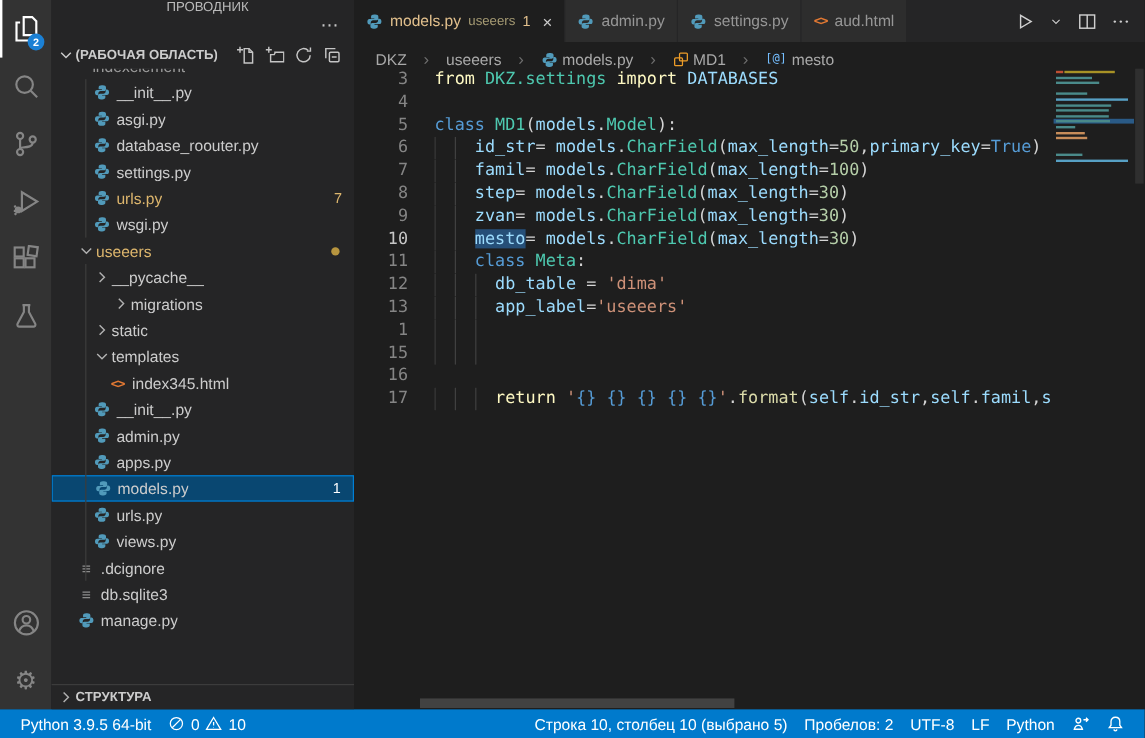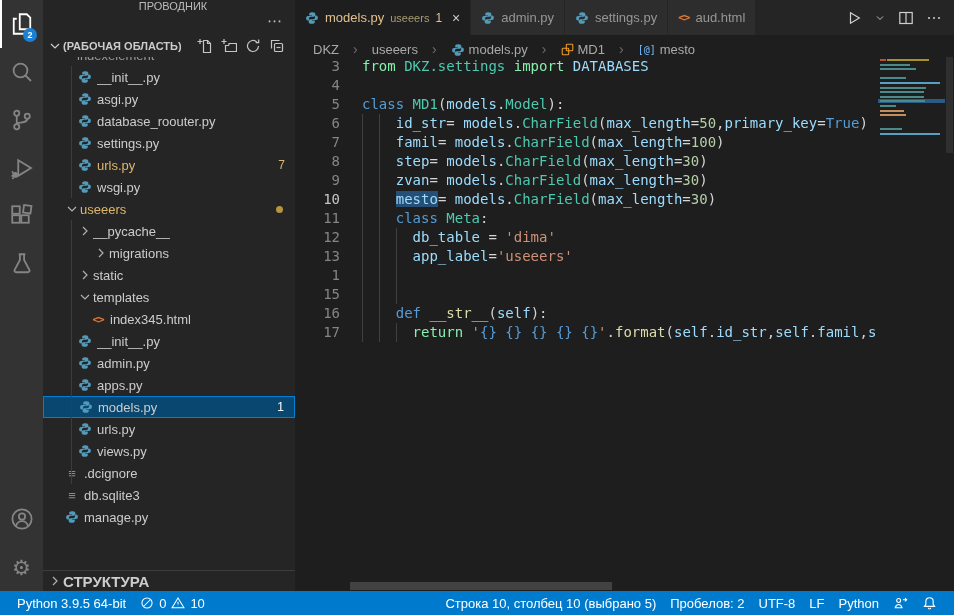--- a/index.html
+++ b/index.html
@@ -30,21 +30,21 @@
   .trow .lbl{overflow:hidden;text-overflow:ellipsis;}
   .trow.selrow{background:#094771;border:1px solid #007fd4;}
   .mod{color:#ddb66d;}
   .tbadge{margin-left:auto;padding-right:10px;font-size:12px;color:#ddb66d;}
   .tbadge.white{color:#ffffff;}
   .tdot{margin-left:auto;margin-right:12px;width:7px;height:7px;border-radius:50%;background:#b7953f;flex:none;}
   .tguide{position:absolute;width:1px;background:#3c3c3c;left:28px;}
   .html-glyph{color:#e37933;font-size:11px;font-weight:bold;letter-spacing:-1px;font-family:"DejaVu Sans Mono",monospace;}
   .list-glyph{color:#8a8a8a;font-size:13px;}
   #outline{position:absolute;bottom:0;left:0;right:0;height:20px;border-top:1px solid #3c3c3c;display:flex;align-items:center;
-    font-size:15px;font-weight:bold;color:#cccccc;padding-left:4px;background:#252526;cursor:pointer;}
+    font-size:11px;font-weight:bold;color:#cccccc;padding-left:4px;background:#252526;cursor:pointer;}
   #outline .chev{width:16px;display:flex;justify-content:center;color:#b0b0b0;}
   
   #editorcol{flex:1;position:relative;background:#1e1e1e;min-width:0;}
   #tabbar{height:35px;background:#252526;display:flex;align-items:stretch;}
   .tab{display:flex;align-items:center;gap:6px;padding:0 10px;background:#2d2d2d;color:#969696;font-size:13px;border-right:1px solid #252526;cursor:pointer;white-space:nowrap;}
   .tab.active{background:#1e1e1e;color:#e2c08d;}
   .tab .hint{font-size:11px;color:#a79c74;}
   .tab .tabbadge{font-size:12px;color:#e2c08d;}
   .tab .close{color:#cccccc;font-size:14px;margin-left:4px;cursor:pointer;}
   #ed-actions{margin-left:auto;display:flex;align-items:center;gap:12px;padding:0 12px;color:#cfcfcf;}
@@ -53,21 +53,21 @@
   #breadcrumb .bc-item{display:flex;align-items:center;gap:4px;cursor:pointer;}
   #breadcrumb .bc-sep{color:#6e6e6e;margin:0 3px;font-size:14px;}
   .field-glyph{color:#75beff;font-size:10px;font-family:"DejaVu Sans Mono",monospace;}
   
   #code-area{position:absolute;top:57px;left:0;right:0;bottom:0;overflow:hidden;}
   .cline{height:19px;display:flex;font-family:"DejaVu Sans Mono",monospace;font-size:14px;line-height:19px;}
   .cline .ln{width:45px;flex:none;text-align:right;color:#858585;user-select:none;}
   .cline .ln.act{color:#c6c6c6;}
   .cline .ct{margin-left:22px;position:relative;white-space:pre;flex:1;overflow:hidden;}
   .ig{position:absolute;top:0;bottom:0;width:1px;background:#404040;}
-  .tk-k{color:#86efac}.tk-b{color:#569CD6}.tk-t{color:#4EC9B0}.tk-v{color:#9CDCFE}.tk-f{color:#DCDCAA}
+  .tk-k{color:#fef9c3}.tk-b{color:#569CD6}.tk-t{color:#4EC9B0}.tk-v{color:#9CDCFE}.tk-f{color:#DCDCAA}
   .tk-n{color:#B5CEA8}.tk-s{color:#CE9178}.tk-p{color:#D4D4D4}.tk-fm{color:#569CD6}
   .selword{background:#264f78;}
   
   #minimap{position:absolute;top:0;right:9px;width:67px;height:180px;cursor:pointer;}
   .mmrow{position:absolute;left:2px;height:2px;display:flex;gap:1px;}
   .mmseg{height:2px;flex:none;}
   #mmband{position:absolute;left:0;right:0;height:4px;background:#2a5a86;}
   #vscroll{position:absolute;top:0;right:0;width:9px;bottom:0;}
   #vthumb{position:absolute;top:0;left:1px;width:7px;height:96px;background:#ffffff14;cursor:pointer;}
   #hscroll-thumb{position:absolute;left:55px;bottom:1px;width:262px;height:8px;background:#424242;cursor:pointer;}
@@ -542,21 +542,20 @@
           <div class="cline">
             <span class="ln">1</span>
             <span class="ct"><span class="ig" style="left: 0ch;"></span><span class="ig" style="left: 2ch;"></span><span class="ig" style="left: 4ch;"></span></span>
           </div>
           <div class="cline">
             <span class="ln">15</span>
             <span class="ct"><span class="ig" style="left: 0ch;"></span><span class="ig" style="left: 2ch;"></span><span class="ig" style="left: 4ch;"></span></span>
           </div>
           <div class="cline">
             <span class="ln">16</span>
-            <span class="ct"><span class="ig" style="left: 0ch;"></span><span class="ig" style="left: 2ch;"></span><span class="tk-p">    </span><span class="tk-b">def</span><span class="tk-p"> </span><span class="tk-f">__str__</span><span class="tk-p">(</span><span class="tk-v">self</span><span class="tk-p">):</span></span>
           </div>
           <div class="cline">
             <span class="ln">17</span>
             <span class="ct"><span class="ig" style="left: 0ch;"></span><span class="ig" style="left: 2ch;"></span><span class="ig" style="left: 4ch;"></span><span class="tk-p">      </span><span class="tk-k">return</span><span class="tk-p"> </span><span class="tk-s">'</span><span class="tk-fm">{}</span><span class="tk-s"> </span><span class="tk-fm">{}</span><span class="tk-s"> </span><span class="tk-fm">{}</span><span class="tk-s"> </span><span class="tk-fm">{}</span><span class="tk-s"> </span><span class="tk-fm">{}</span><span class="tk-s">'</span><span class="tk-p">.</span><span class="tk-f">format</span><span class="tk-p">(</span><span class="tk-v">self</span><span class="tk-p">.</span><span class="tk-v">id_str</span><span class="tk-p">,</span><span class="tk-v">self</span><span class="tk-p">.</span><span class="tk-v">famil</span><span class="tk-p">,</span><span class="tk-v">s</span></span>
           </div>
         </div>
       <div id="hscroll-thumb"></div>
       <div id="minimap">
           <div id="mmband" style="top: 42.4px;"></div>
           <div class="mmrow" style="top: 2px;">

